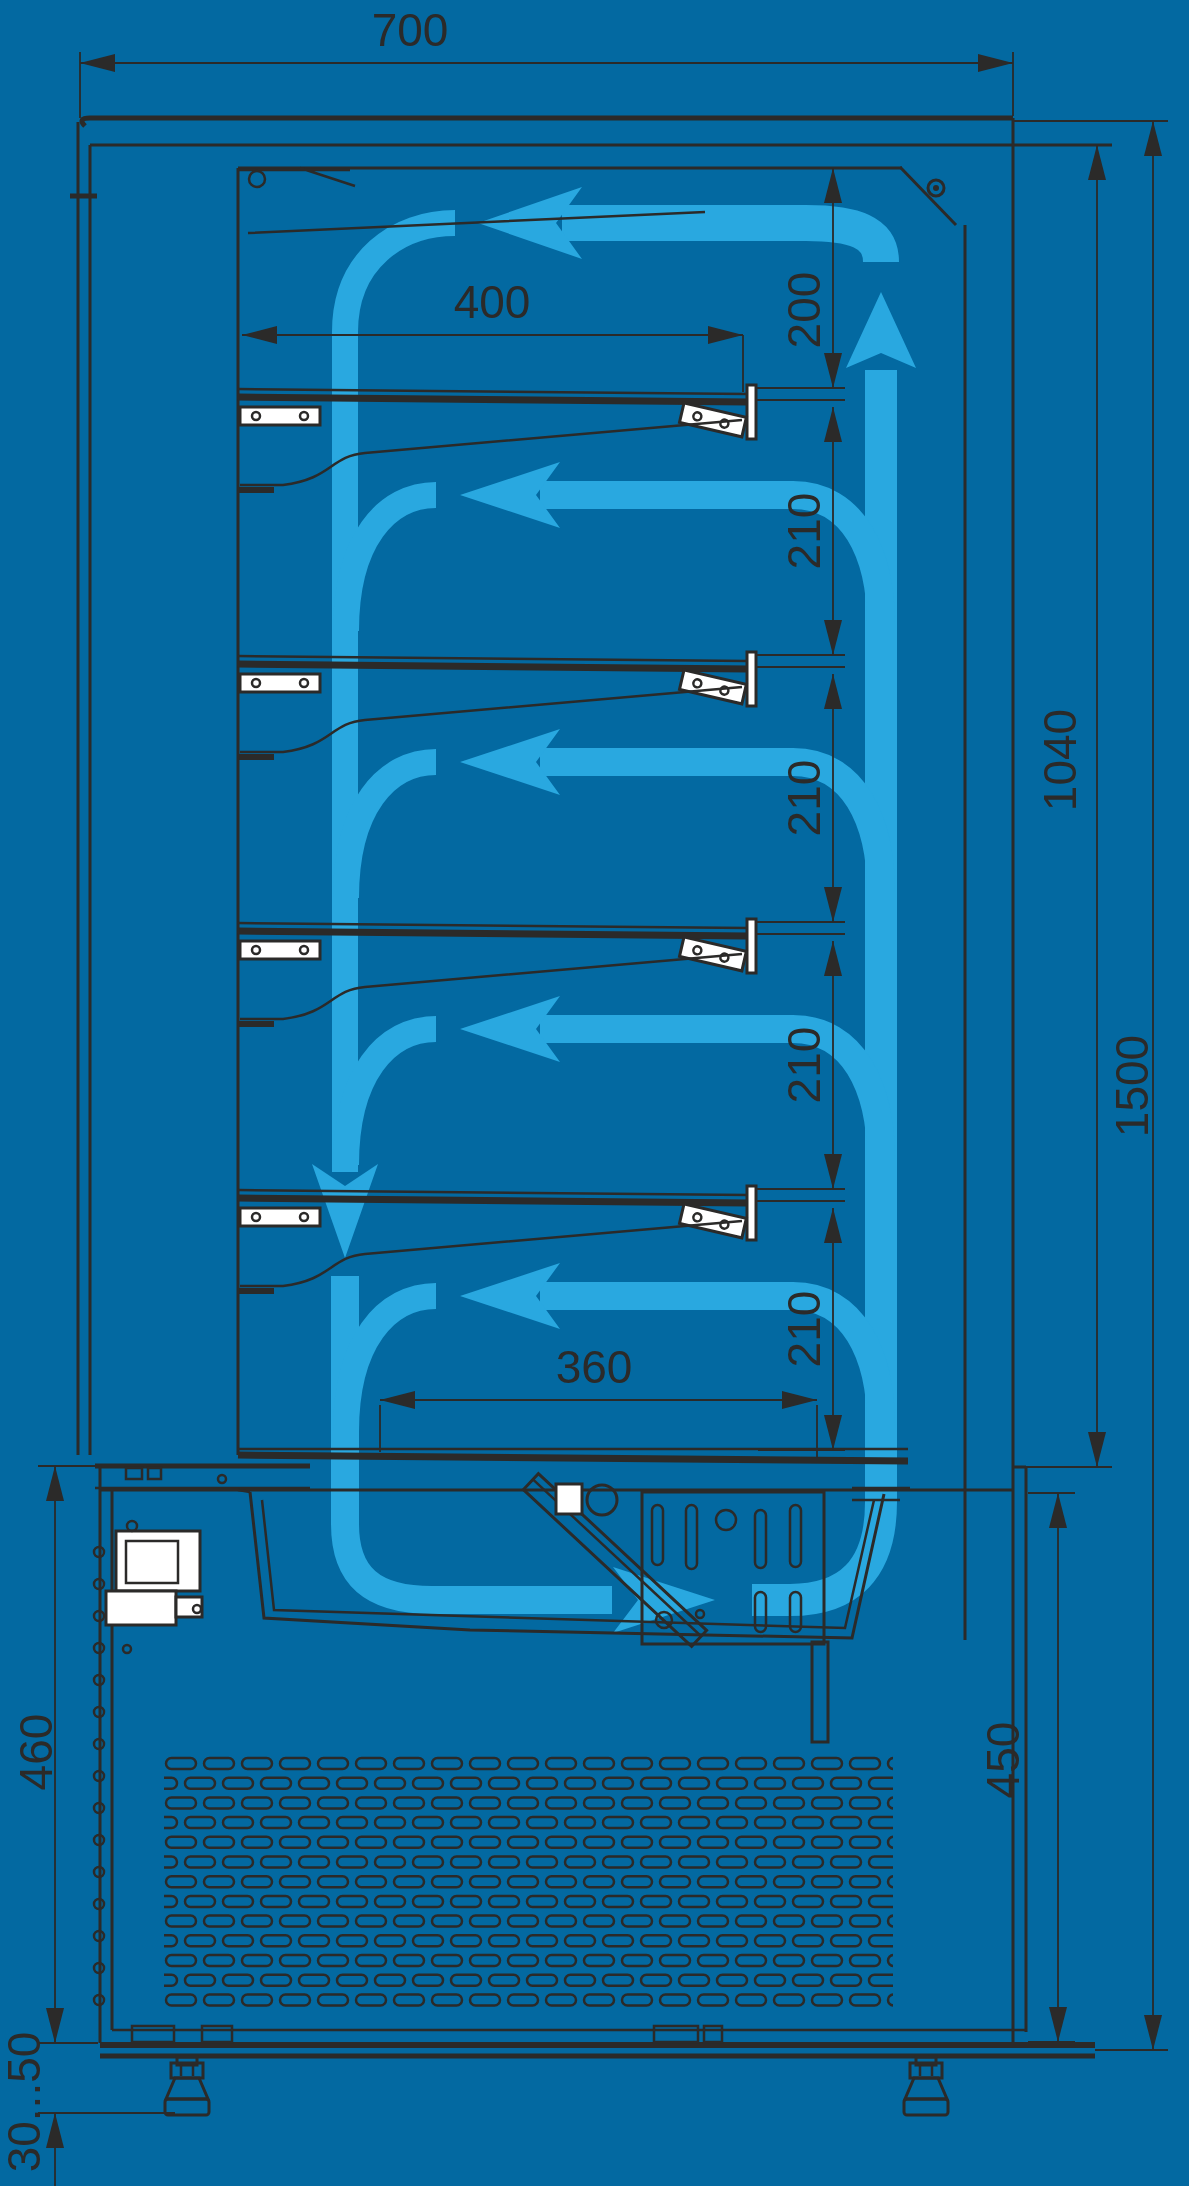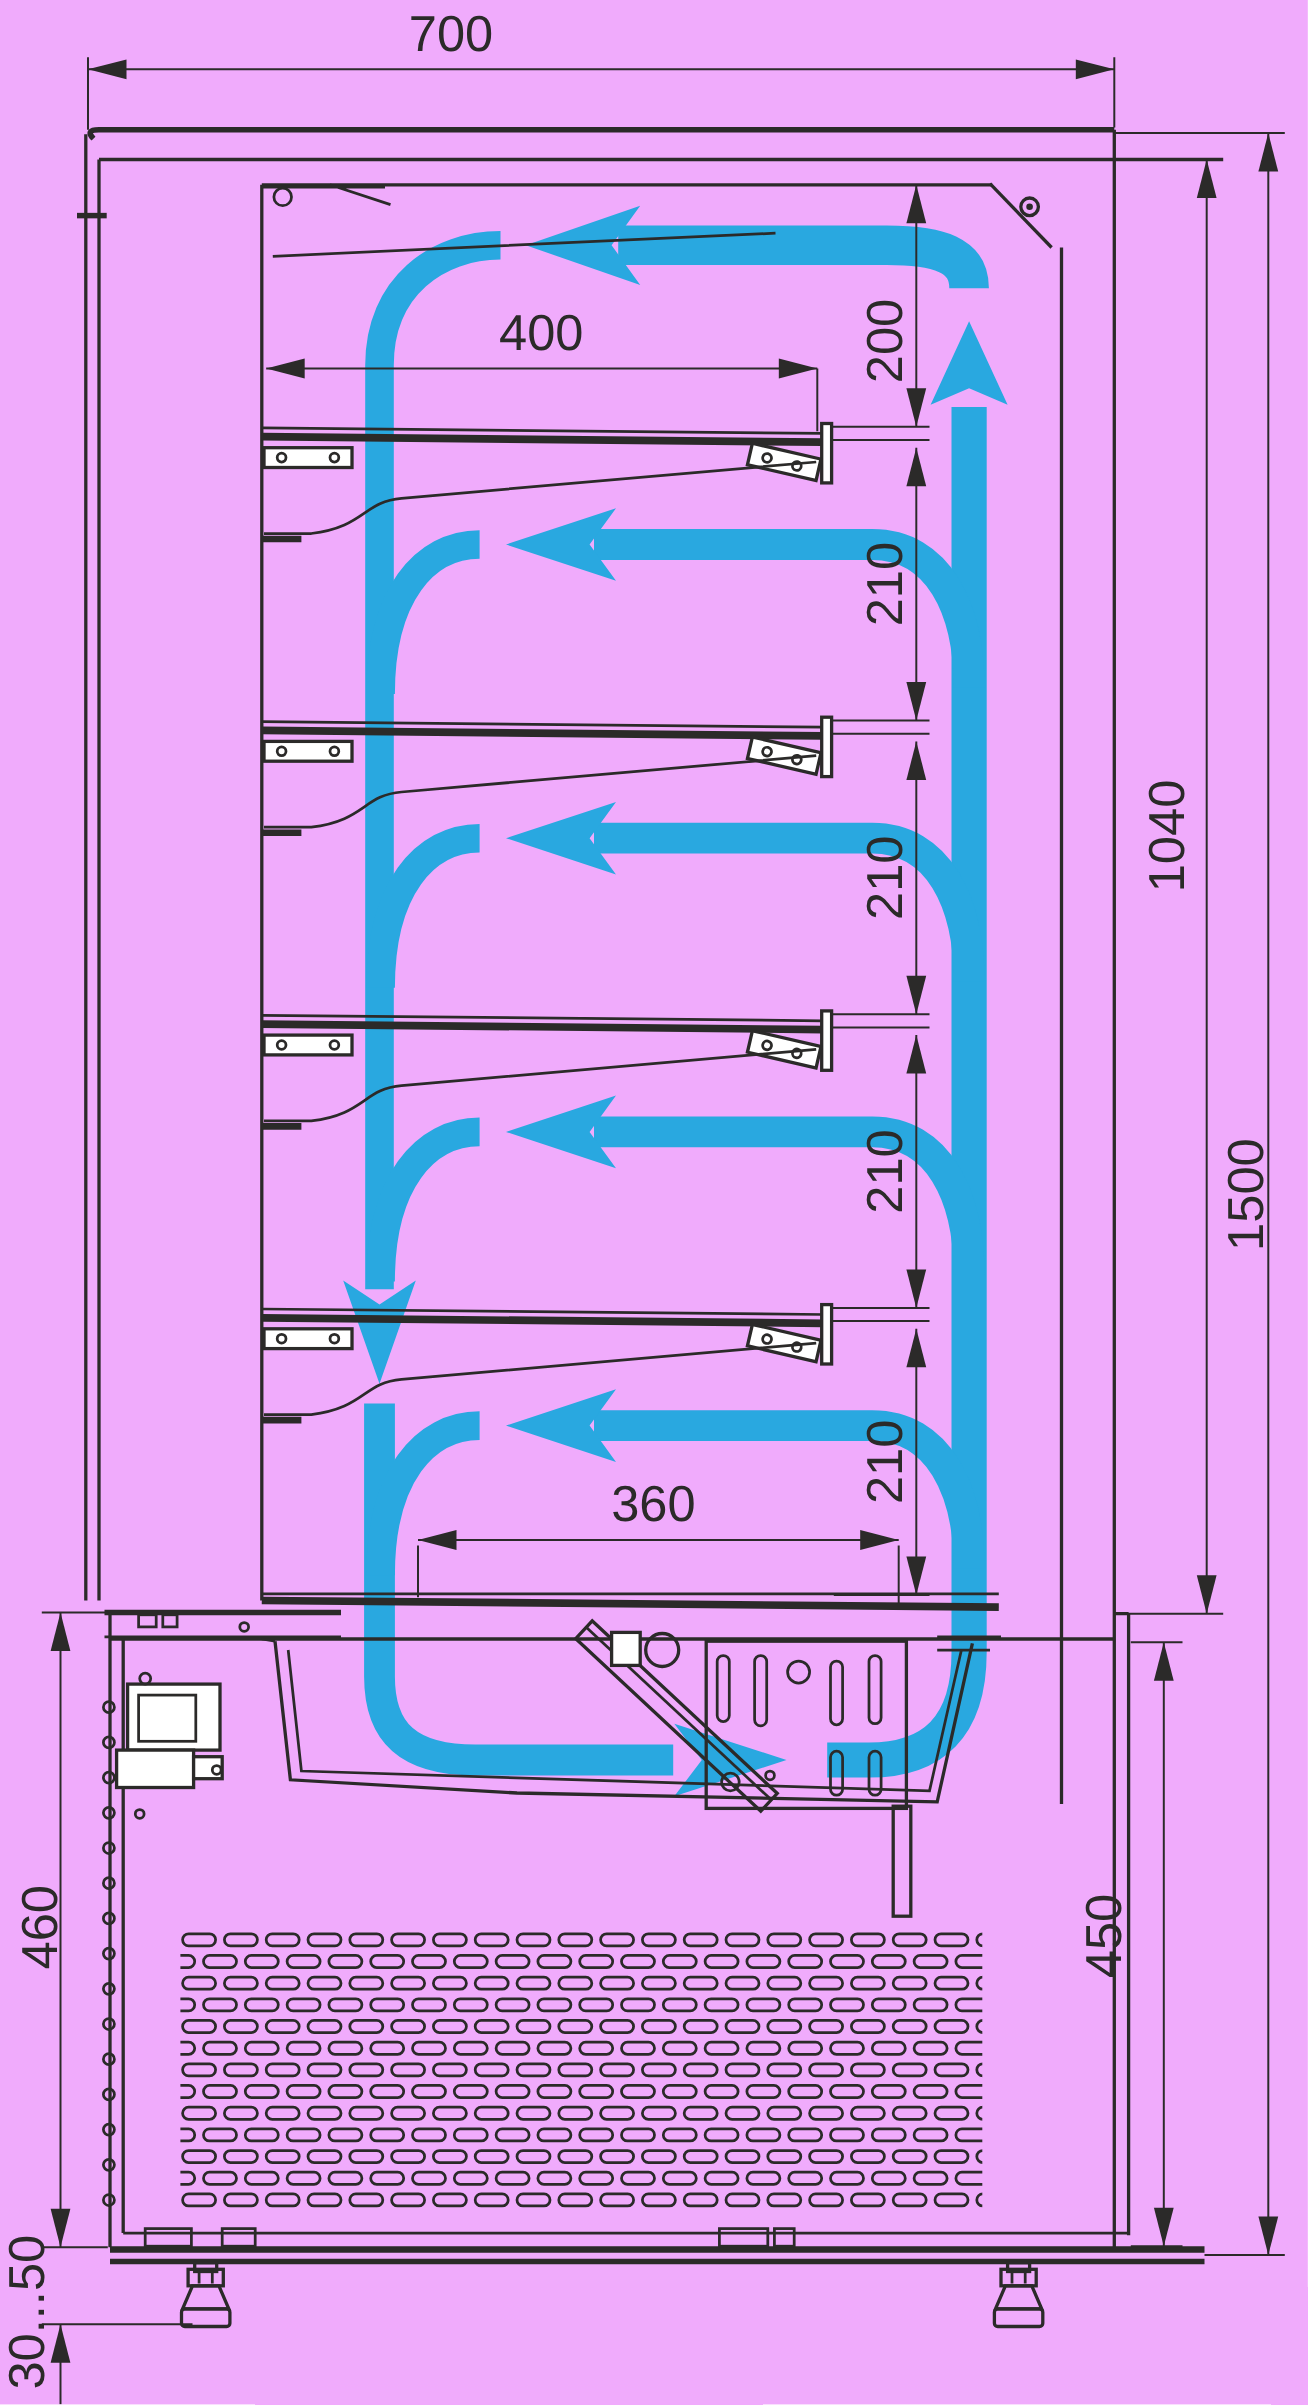--- a/index.html
+++ b/index.html
@@ -1,17 +1,17 @@
 <!DOCTYPE html>
 <html style="--accent: #29a8e0; --line: #2b2a29;"><head>
 <meta charset="utf-8">
 <style>
   :root{ --accent:#29a8e0; --line:#2b2a29; }
   html,body{margin:0;padding:0;background:#fff;}
-  .stage{position:relative;width:1189px;height:2186px;background:#f0abfc;overflow:hidden;}
+  .stage{position:relative;width:1189px;height:2186px;background:#0369a1;overflow:hidden;}
   svg{position:absolute;left:0;top:0;}
   text{font-family:"Liberation Sans", sans-serif;font-size:46px;fill:var(--line);}
   .thin{stroke:var(--line);stroke-width:1.8;fill:none;}
   .hair{stroke:var(--line);stroke-width:2.5;fill:none;}
   .mid{stroke:var(--line);stroke-width:3;fill:none;}
   .thick{stroke:var(--line);stroke-width:5;fill:none;}
   .heavy{stroke:var(--line);stroke-width:7;fill:none;}
   .fillL{fill:var(--line);stroke:none;}
   .wbox{fill:#fff;stroke:var(--line);stroke-width:3;}
   .flow{stroke:var(--accent);fill:none;}

